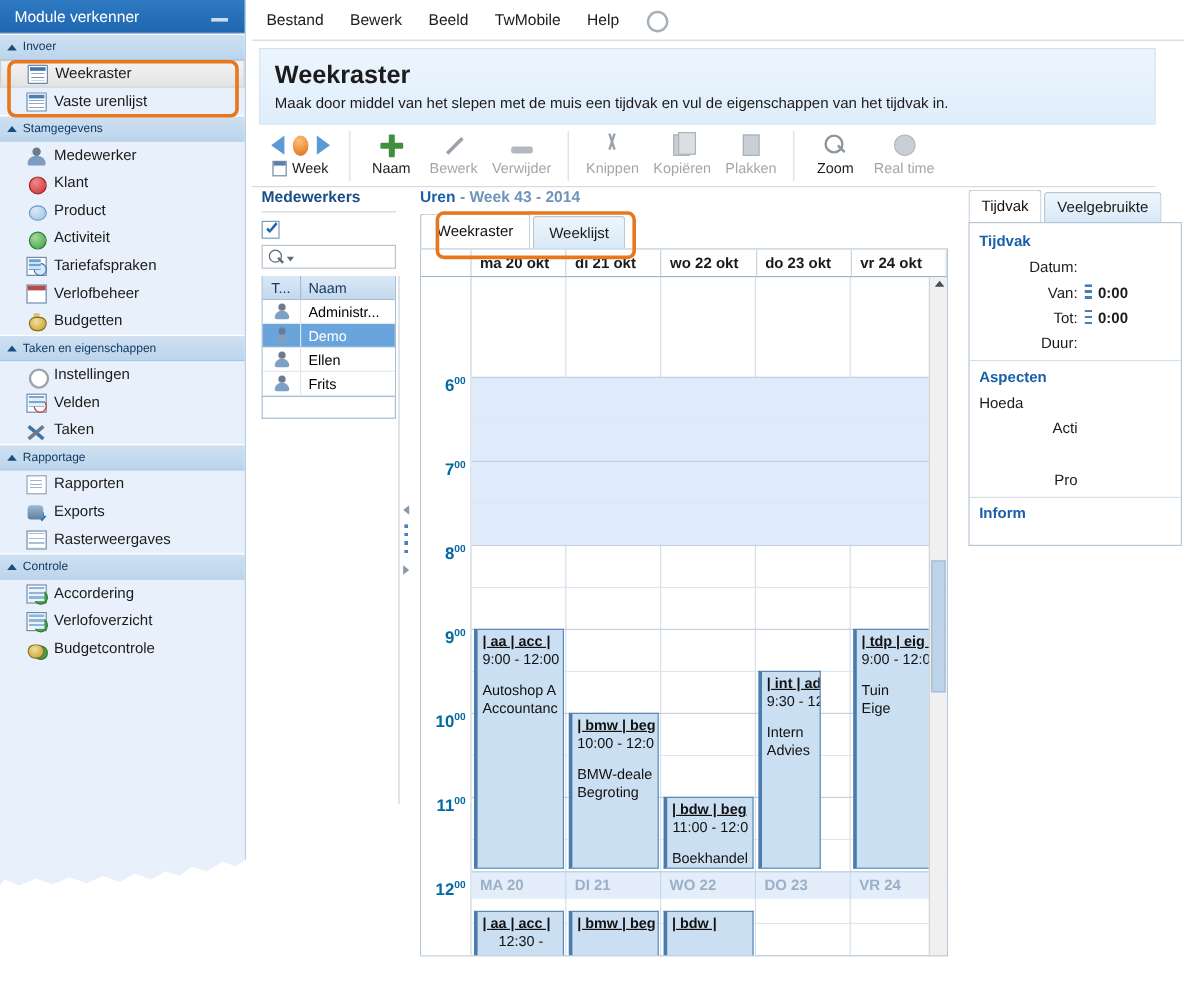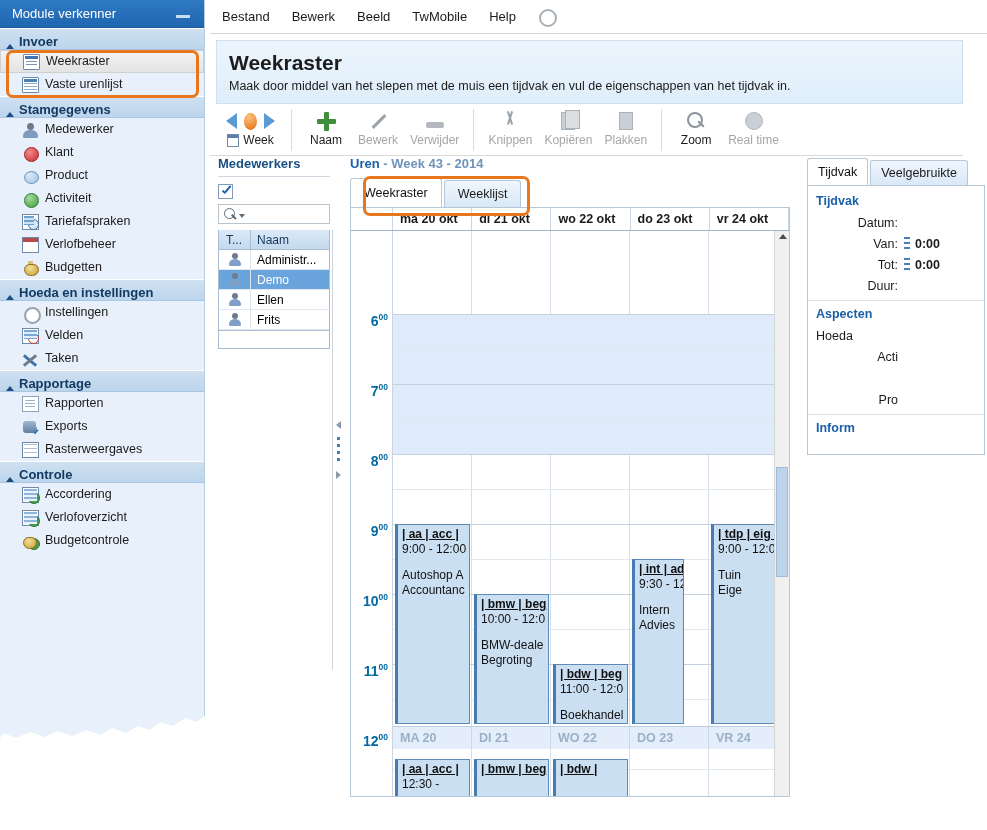--- a/index.html
+++ b/index.html
@@ -31,22 +31,22 @@
     border-bottom: 1px solid #1b5c9f;
   }
   #explorer-title .t { flex: 1; }
   #explorer-title .min {
     width: 14px; height: 3px; background: #c7ddf2; margin-right: 6px; margin-top:6px;
   }
   .grp-header {
     height: 22px; background: linear-gradient(#cfe0f1, #bcd5ec);
     border-top: 1px solid #ffffff;
     border-bottom: 1px solid #a9c6e2;
-    display: flex; align-items: flex-end;
-    font-size: 13px; font-weight: bold; color: #123a63;
+    display: flex; align-items: center;
+    font-size: 10px; font-weight: normal; color: #123a63;
     padding-left: 6px;
   }
   .grp-header .tri {
     width: 0; height: 0; margin-right: 5px;
     border-left: 4px solid transparent; border-right: 4px solid transparent;
     border-bottom: 5px solid #1a4d80;
   }
   .grp-item {
     height: 23px; display: flex; align-items: center;
     font-size: 12.5px; color: #1b1b1b; padding-left: 22px;
@@ -280,21 +280,21 @@
   .hline.half { background:#e0e8ef; }
   .shade { position:absolute; background:#dfeafa; }
   .footrow { position:absolute; left:0; right:0; height:23px; background:#e3eefa;
              border-top:1px solid #b9cde1; }
   .footrow .fc { position:absolute; top:0; bottom:0; font-size:12.5px; font-weight:bold;
                  color:#9bb0c6; display:flex; align-items:center; padding-left:7px;
                  border-right:1px solid #c9d9e8; }
   .evt { position:absolute; background:#cbdff2; border:1px solid #5e8ab5; border-left:3px solid #4a7bad;
          font-size:12px; color:#111; overflow:hidden; padding:2px 3px 0 4px; line-height:15px; }
   .evt .ttl { font-weight:bold; text-decoration:underline; white-space:nowrap; }
-  .evt .tm { white-space:nowrap; }
+  .evt .tm { white-space:nowrap;text-align:center; }
   .evt .bd { margin-top:11px; white-space:nowrap; }
   #vscroll { position:absolute; right:0; top:23px; width:15px; bottom:0; background:#f0f0f0;
              border-left:1px solid #d4d4d4; }
   #vscroll .up { position:absolute; top:3px; left:4px; width:0;height:0;
                  border-left:4px solid transparent;border-right:4px solid transparent;border-bottom:5px solid #4c4c4c; }
   #vscroll .thumb { position:absolute; left:1px; right:1px; top:236px; height:110px; background:#bcd3ea;
                     border:1px solid #9ebbd8; }
 
   
   #proppanel { position:absolute; left:807px; top:158px; width:178px; }
@@ -653,21 +653,21 @@
       <span class="ic ic-verlof"></span>
       <span class="lbl">Verlofbeheer</span>
     </div>
     <div class="grp-item">
       <span class="ic ic-money"></span>
       <span class="lbl">Budgetten</span>
     </div>
 
     <div class="grp-header">
       <span class="tri"></span>
-      <span>Hoeda en instellingen</span>
+      <span>Taken en eigenschappen</span>
     </div>
     <div class="grp-item">
       <span class="ic ic-gear"></span>
       <span class="lbl">Instellingen</span>
     </div>
     <div class="grp-item">
       <span class="ic ic-velden"></span>
       <span class="lbl">Velden</span>
     </div>
     <div class="grp-item">

